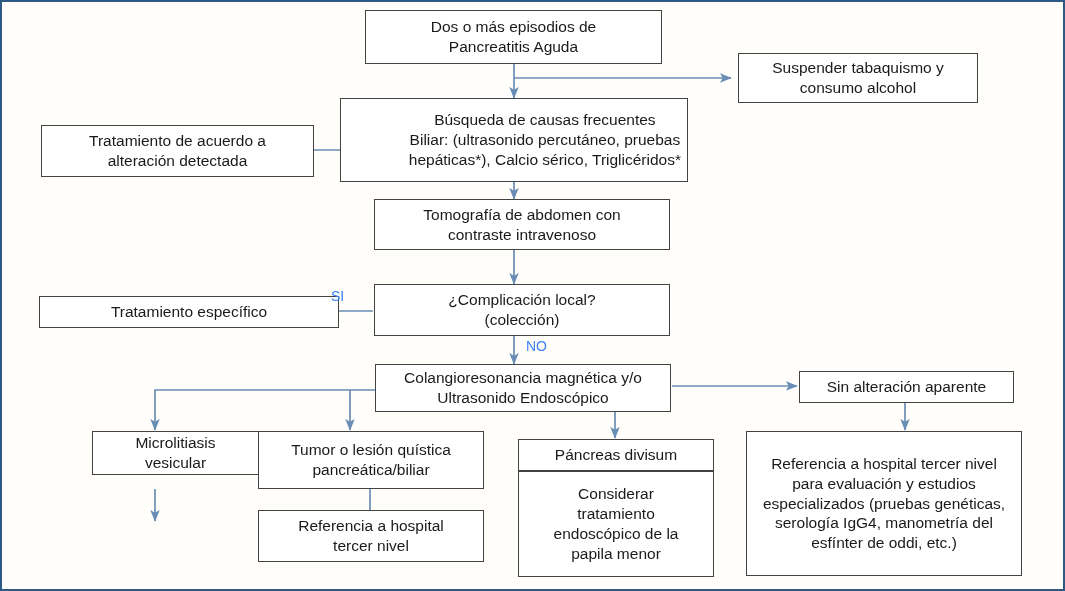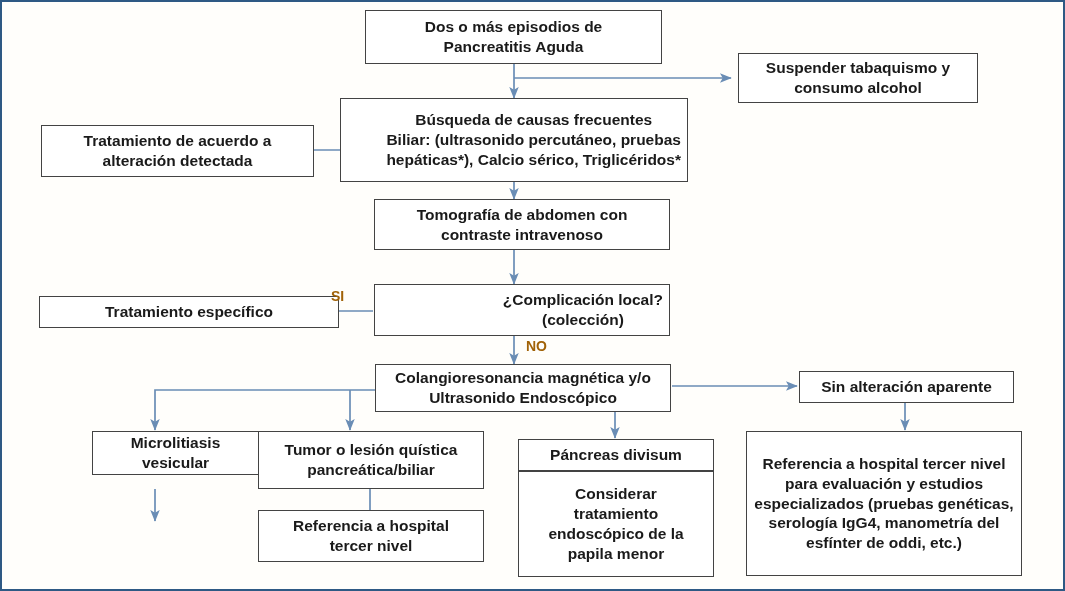--- a/index.html
+++ b/index.html
@@ -9,41 +9,40 @@
   }
   #canvas {
     position: relative;
     width: 1065px;
     height: 591px;
     background: #fffefb;
     border: 2px solid #2e5984;
     box-sizing: border-box;
     font-family: "Liberation Sans", sans-serif;
     overflow: hidden;
-    font-weight: bold;
   }
   .node {
     position: absolute;
     box-sizing: border-box;
     border: 1.6px solid #434343;
     background: #ffffff;
     color: #1a1a1a;
     display: flex;
     align-items: center;
     justify-content: center;
     text-align: center;
     font-size: 15.5px;
     line-height: 1.28;
     padding: 3px 6px;
   }
   .node span { display: block; }
   .edge-label {
     position: absolute;
     font-size: 14px;
-    color: #a16207;
+    color: #3b82f6;
     font-family: "Liberation Sans", sans-serif;
     white-space: nowrap;
   }
   #edges {
     position: absolute;
     left: 0; top: 0;
     width: 1065px;
     height: 591px;
     pointer-events: none;
   }
@@ -119,21 +118,21 @@
     </div>
   </div>
 
   <div class="node" style="left:372px; top:197px; width:296px; height:51px;">
     <div>
       <span>Tomografía de abdomen con</span>
       <span>contraste intravenoso</span>
     </div>
   </div>
 
-  <div class="node" style="left:372px; top:282px; width:296px; height:52px;justify-content:flex-end;">
+  <div class="node" style="left:372px; top:282px; width:296px; height:52px;">
     <div>
       <span>¿Complicación local?</span>
       <span>(colección)</span>
     </div>
   </div>
 
   <div class="node" style="left:15px; top:294px; width:300px; height:32px;margin-left:22px;">
     <span>Tratamiento específico</span>
   </div>
 

